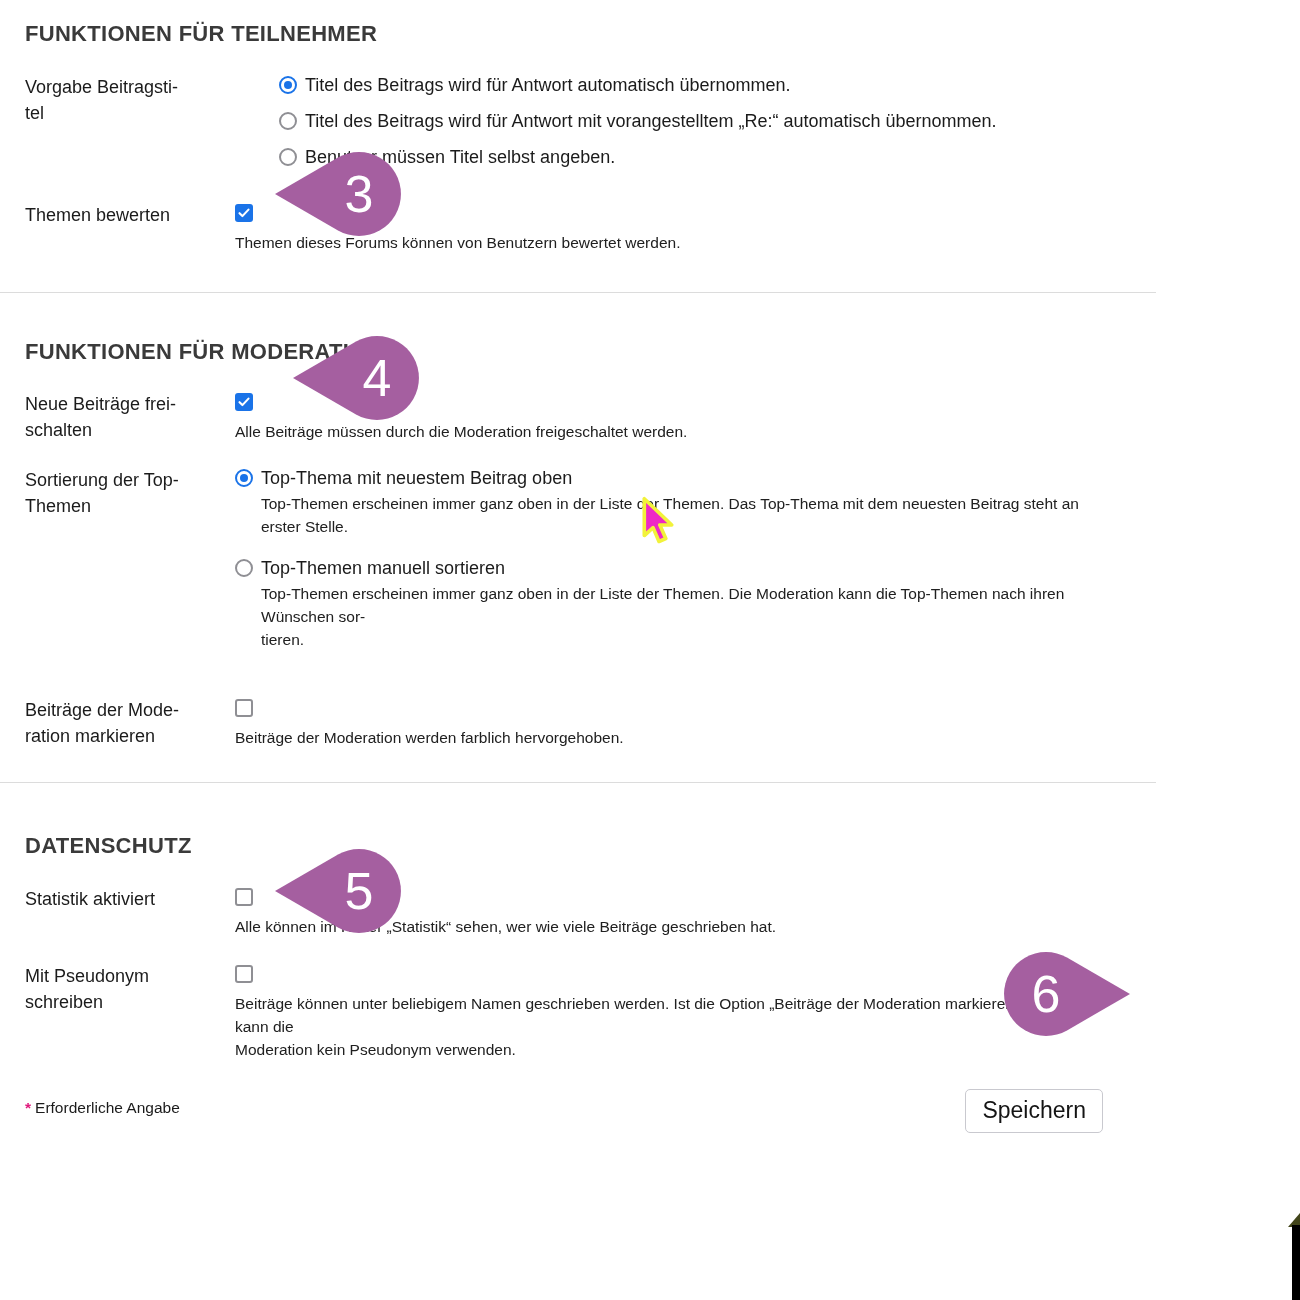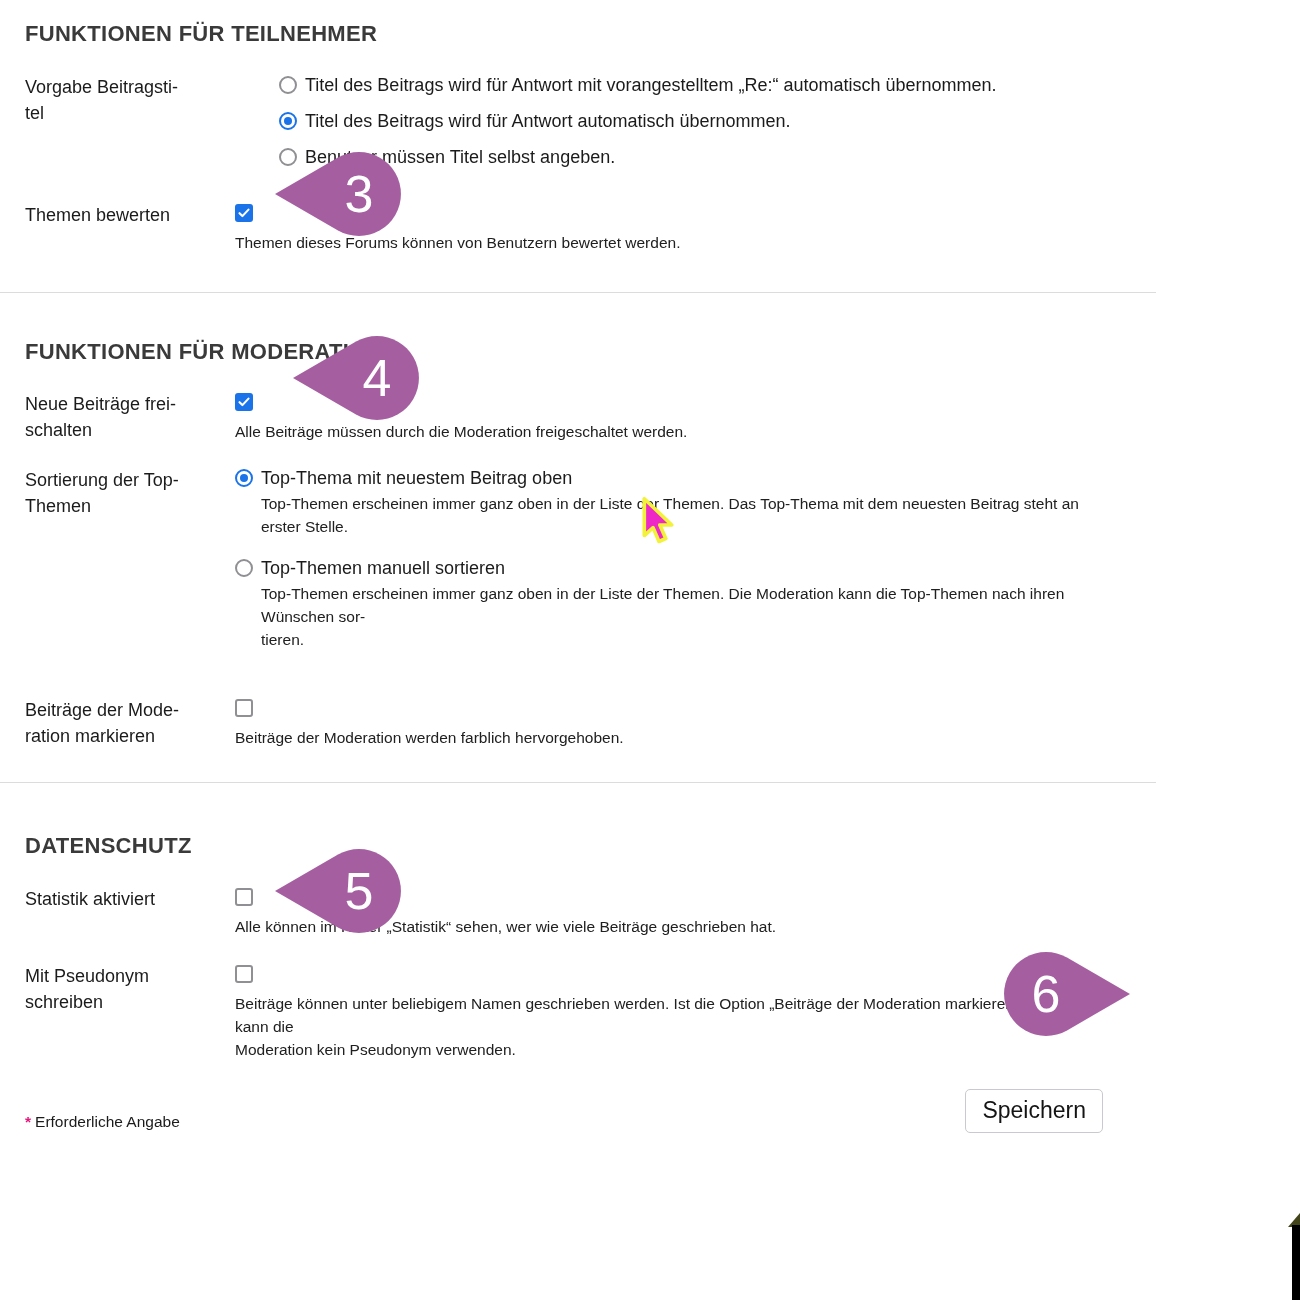--- a/index.html
+++ b/index.html
@@ -81,21 +81,21 @@
   .r-moderation-markieren { margin-top: 27px; }
   .r-sortierung { margin-top: 23px; }
   .r-statistik { margin-top: 0; }
   .r-pseudonym { margin-top: 24px; }
   .opt2 { margin-top: 18px; }
 
   
   .footer-row {
     margin-top: 28px;
     padding: 0 53px 0 25px;
-    display: flex; justify-content: space-between; align-items: flex-end;
+    display: flex; justify-content: space-between; align-items: flex-start;
   }
   .required-note { font-size: 15.5px; line-height: 22px; padding-top: 8px; }
   .required-asterisk { color: #e0187c; font-weight: 700; margin-right: 4px; }
   .save-button {
     font-family: "Liberation Sans", sans-serif;
     font-size: 23px; color: #141414;
     background: #fff; border: 1px solid #c9c9cf; border-radius: 5px;
     padding: 7px 16px 8px 16px;
     cursor: pointer;
   }
@@ -130,26 +130,26 @@
 <div class="page">
 
   <div class="section sec1">
     <div class="section-title">FUNKTIONEN FÜR TEILNEHMER</div>
 
     <div class="form-row r-vorgabe">
       <div class="row-label">Vorgabe Beitragsti-
 tel</div>
       <div class="row-content">
         <div class="radio-option">
+          <span class="radio selected"></span>
+          <span class="radio-label">Titel des Beitrags wird für Antwort automatisch übernommen.</span>
+        </div>
+        <div class="radio-option">
           <span class="radio"></span>
           <span class="radio-label">Titel des Beitrags wird für Antwort mit vorangestelltem „Re:“ automatisch übernommen.</span>
-        </div>
-        <div class="radio-option">
-          <span class="radio selected"></span>
-          <span class="radio-label">Titel des Beitrags wird für Antwort automatisch übernommen.</span>
         </div>
         <div class="radio-option">
           <span class="radio"></span>
           <span class="radio-label">Benutzer müssen Titel selbst angeben.</span>
         </div>
       </div>
     </div>
 
     <div class="form-row r-themen-bewerten">
       <div class="row-label">Themen bewerten</div>

